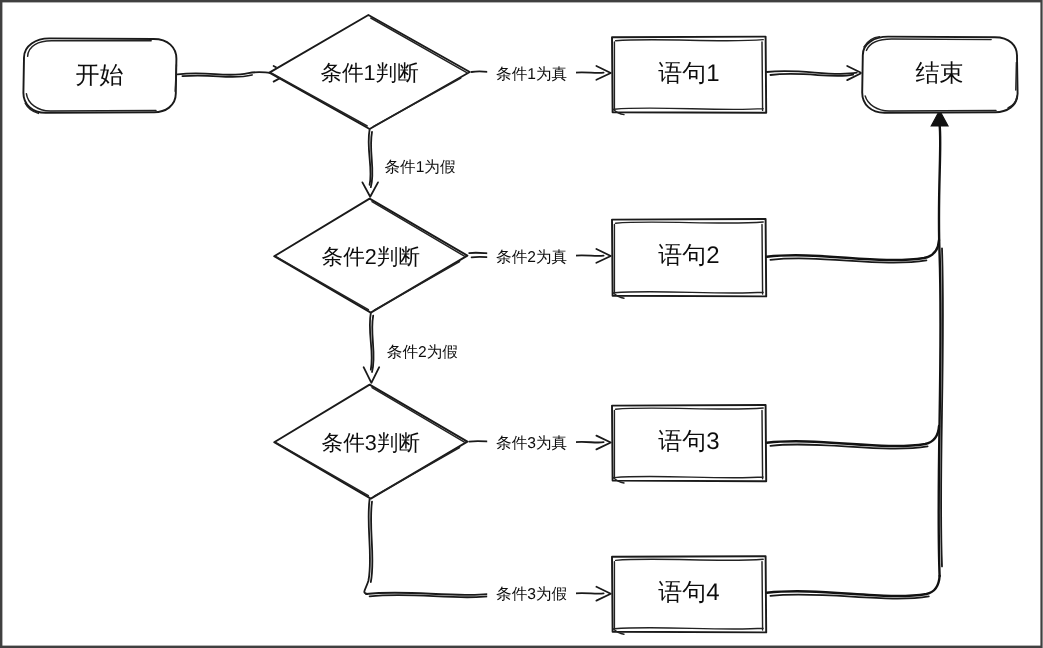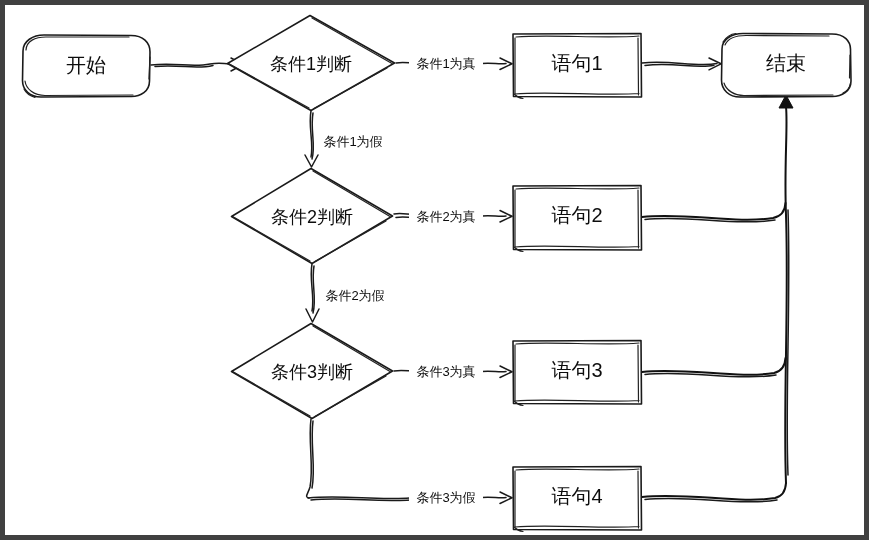--- a/index.html
+++ b/index.html
@@ -10,21 +10,21 @@
   }
   body {
     font-family: "Liberation Sans", "DejaVu Sans", sans-serif;
   }
   #canvas-wrap {
     position: relative;
     width: 869px;
     height: 540px;
     background: #ffffff;
     box-sizing: border-box;
-    border: 5px solid #404040;
+    border: 2px solid #404040;
     overflow: hidden;
   }
   #flow-svg {
     position: absolute;
     left: 0;
     top: 0;
     width: 869px;
     height: 540px;
     display: block;
   }

